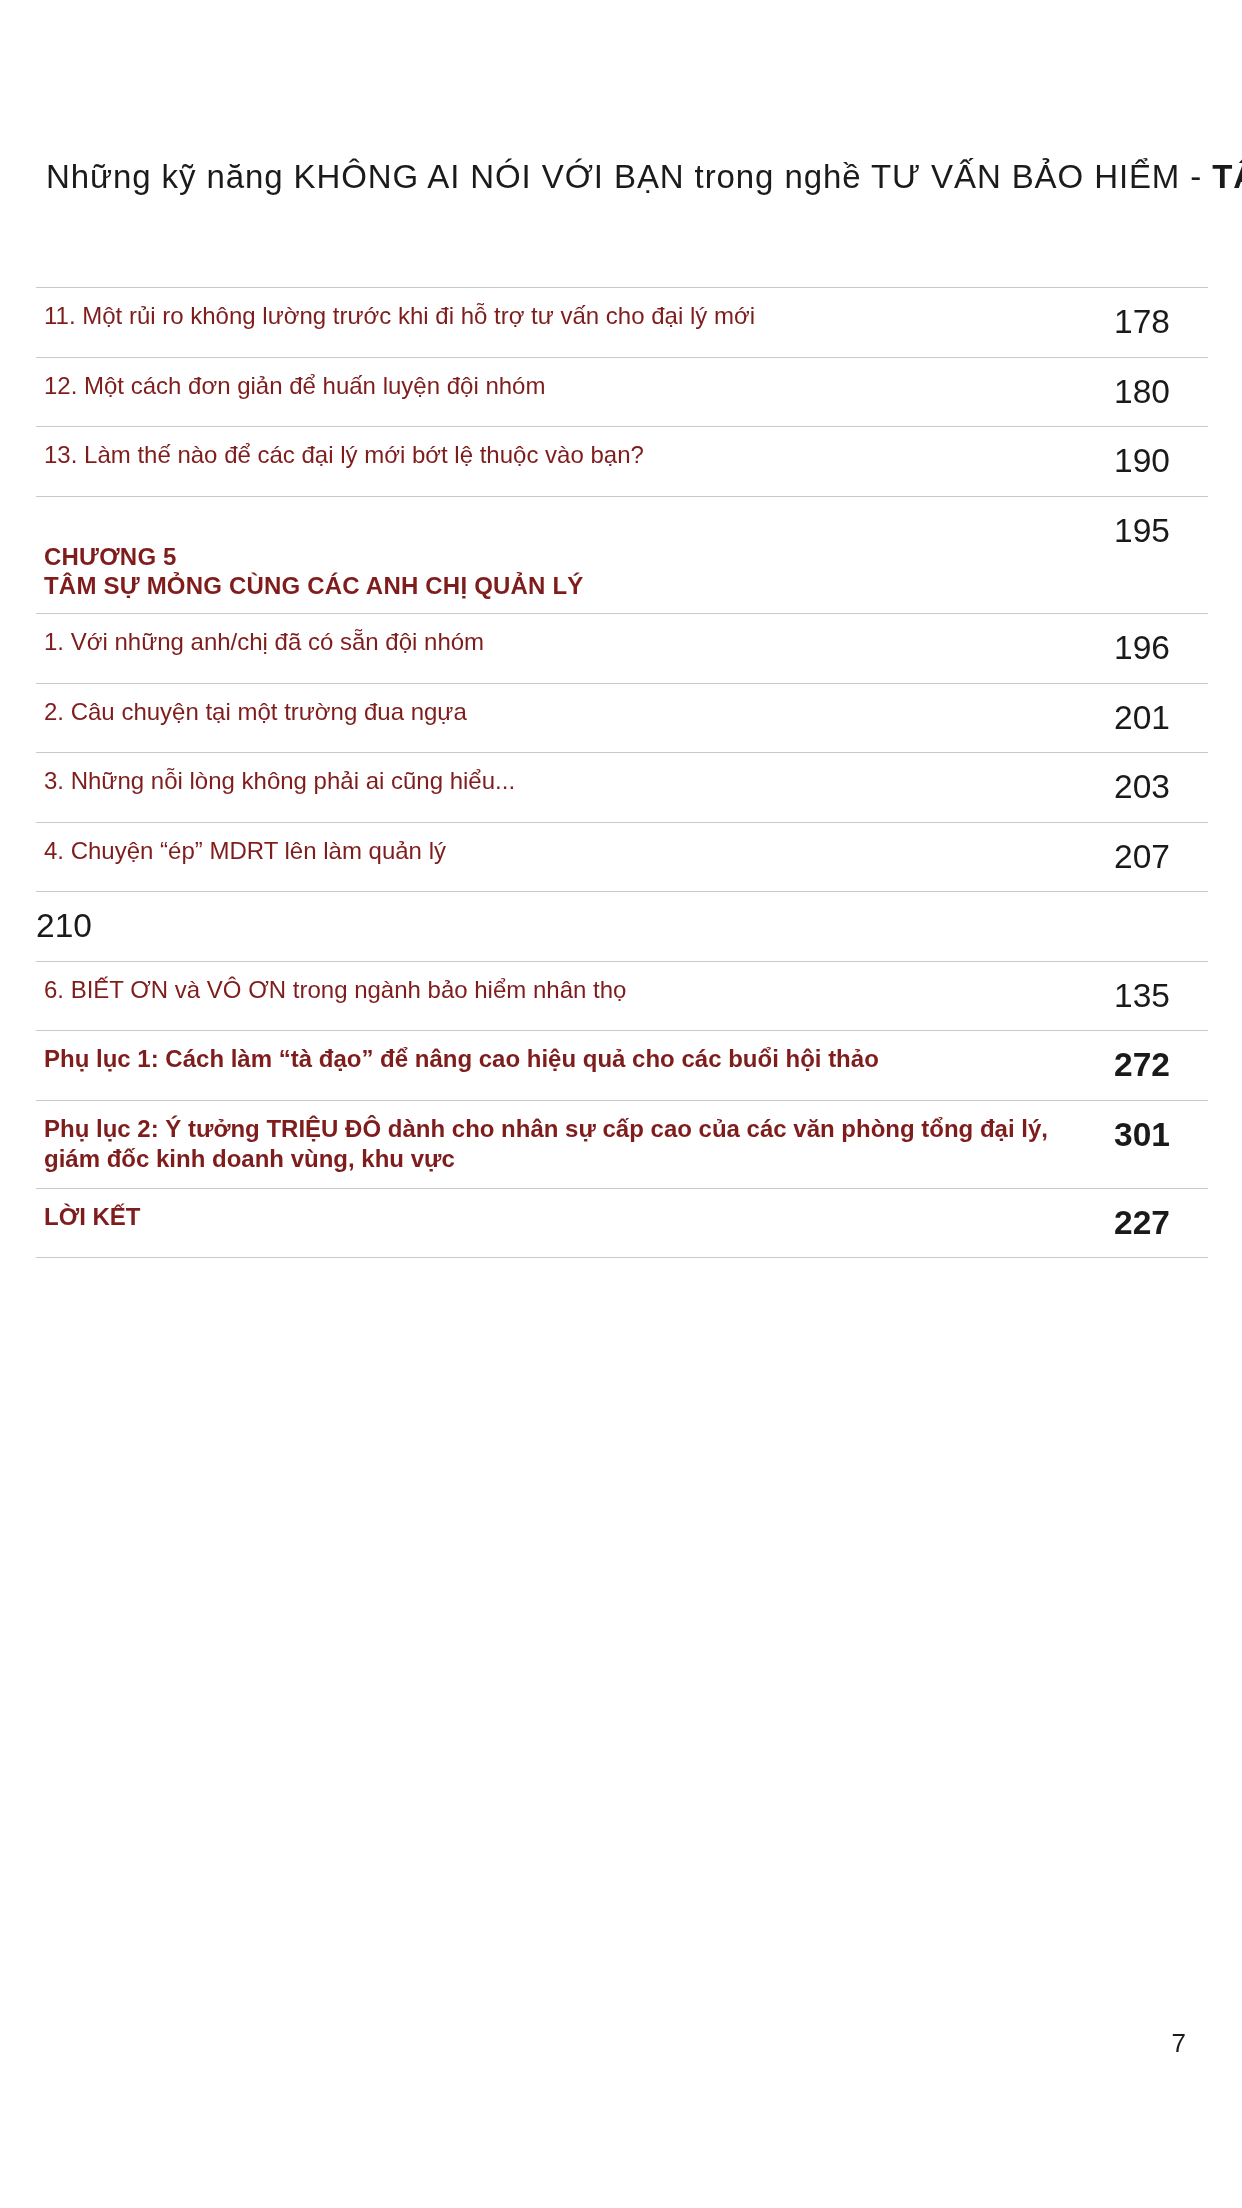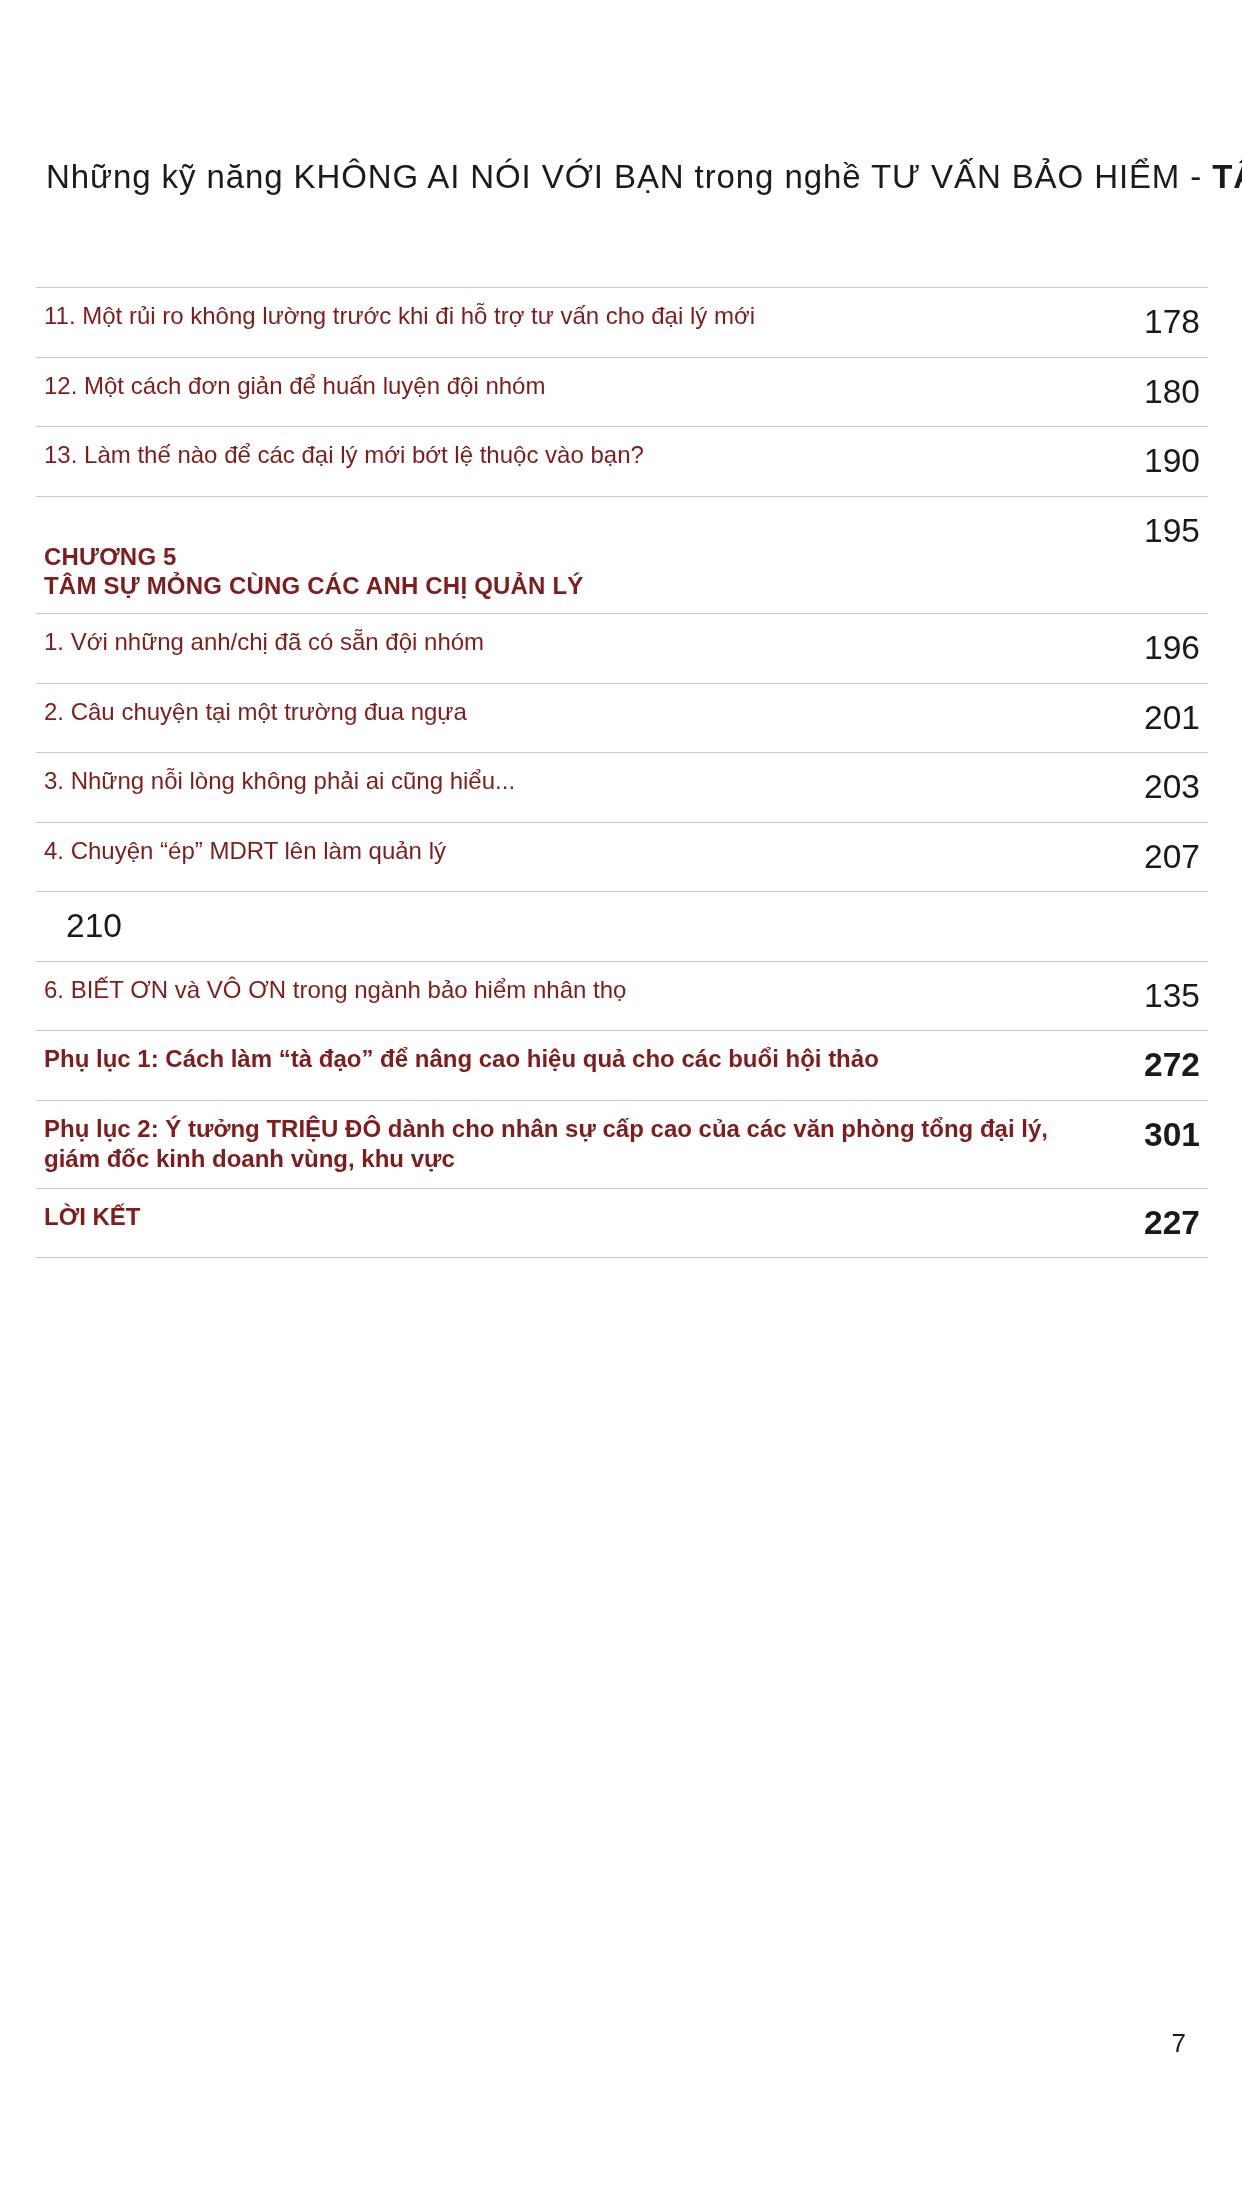--- a/index.html
+++ b/index.html
@@ -56,21 +56,20 @@
     font-size: 24px;
     line-height: 1.27;
     padding-left: 8px;
     padding-right: 16px;
     color: #7f1d1d;
     font-weight: 400;
   }
   .toc-page {
     flex: 0 0 auto;
     min-width: 86px;
-    text-align: right;
     font-size: 33.5px;
     line-height: 1.27;
     color: #1a1a1a;
     font-weight: 400;
     padding-right: 8px;
   }
   
   .toc-row.bold .toc-title,
   .toc-row.bold .toc-page {
     font-weight: 700;

